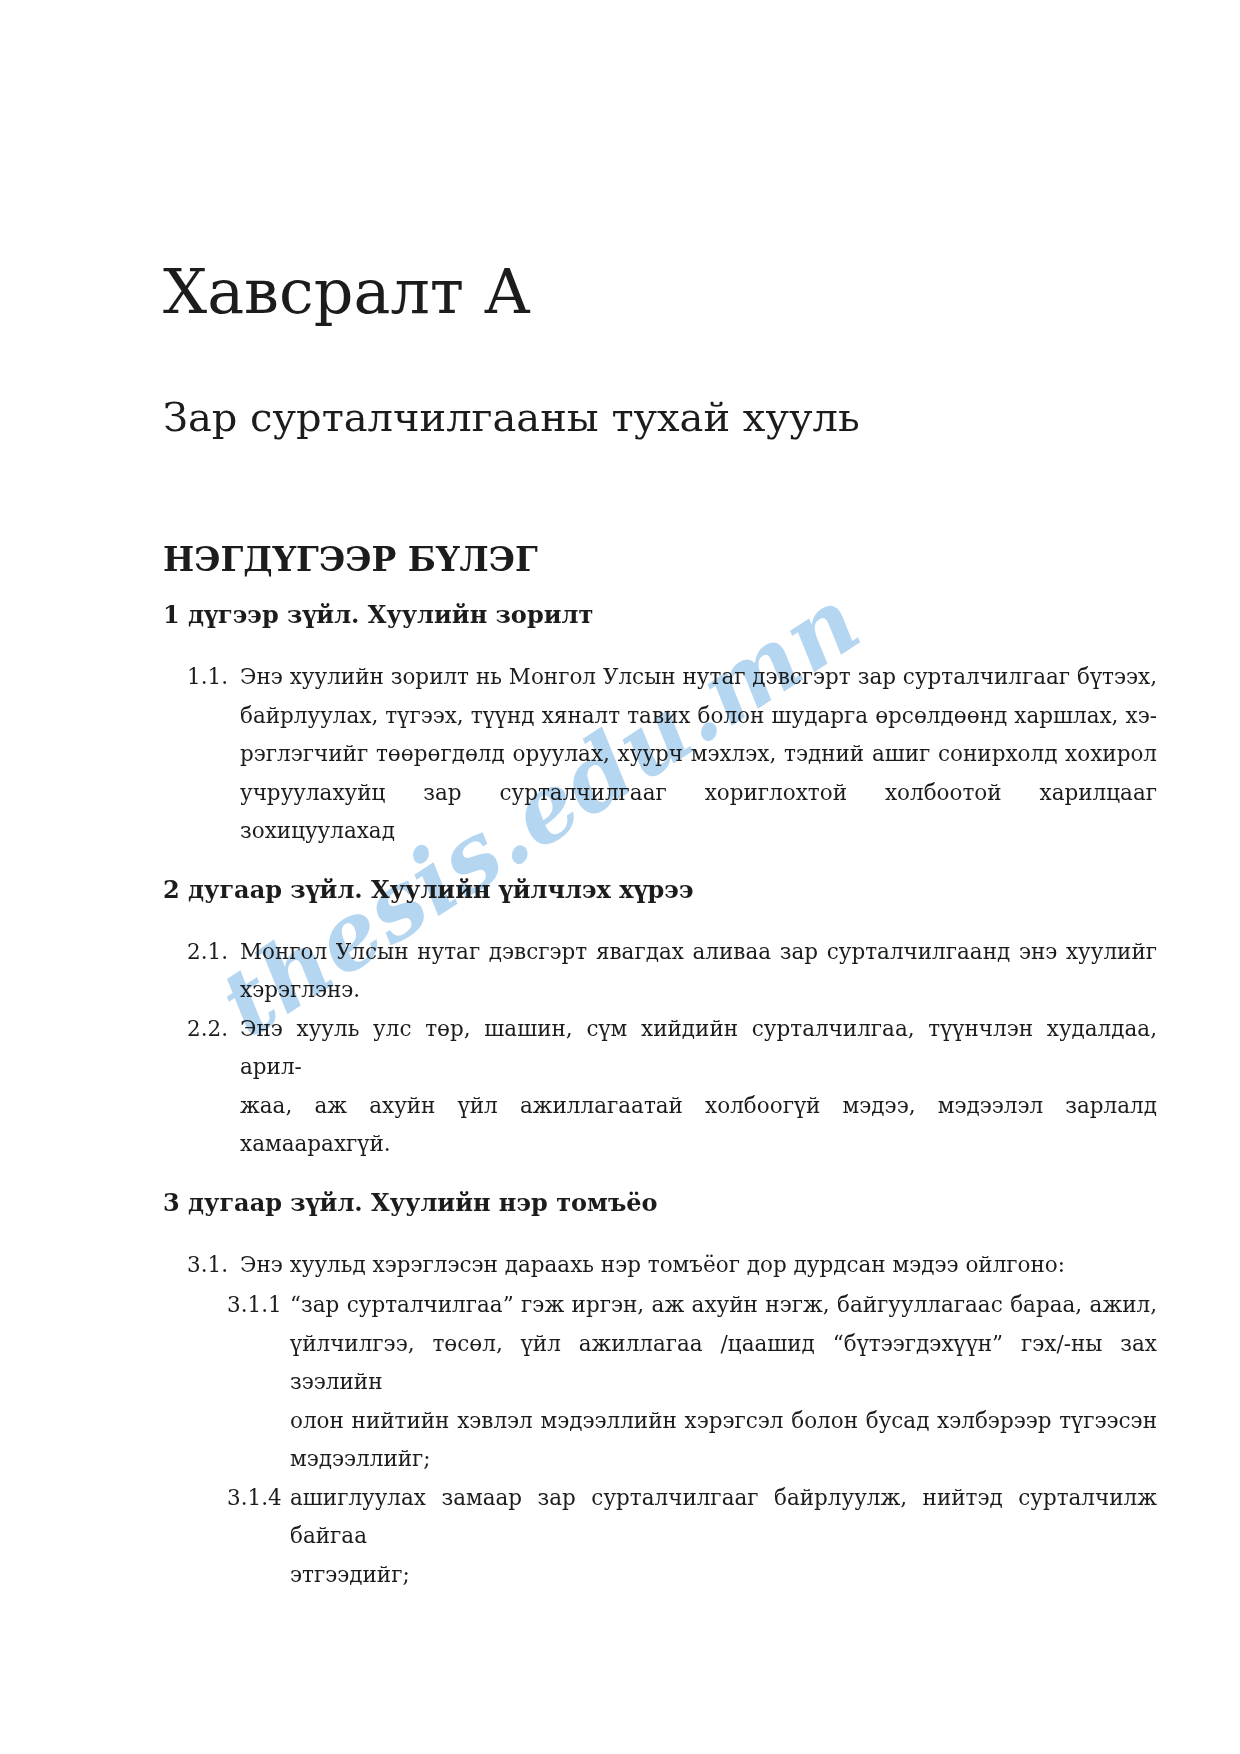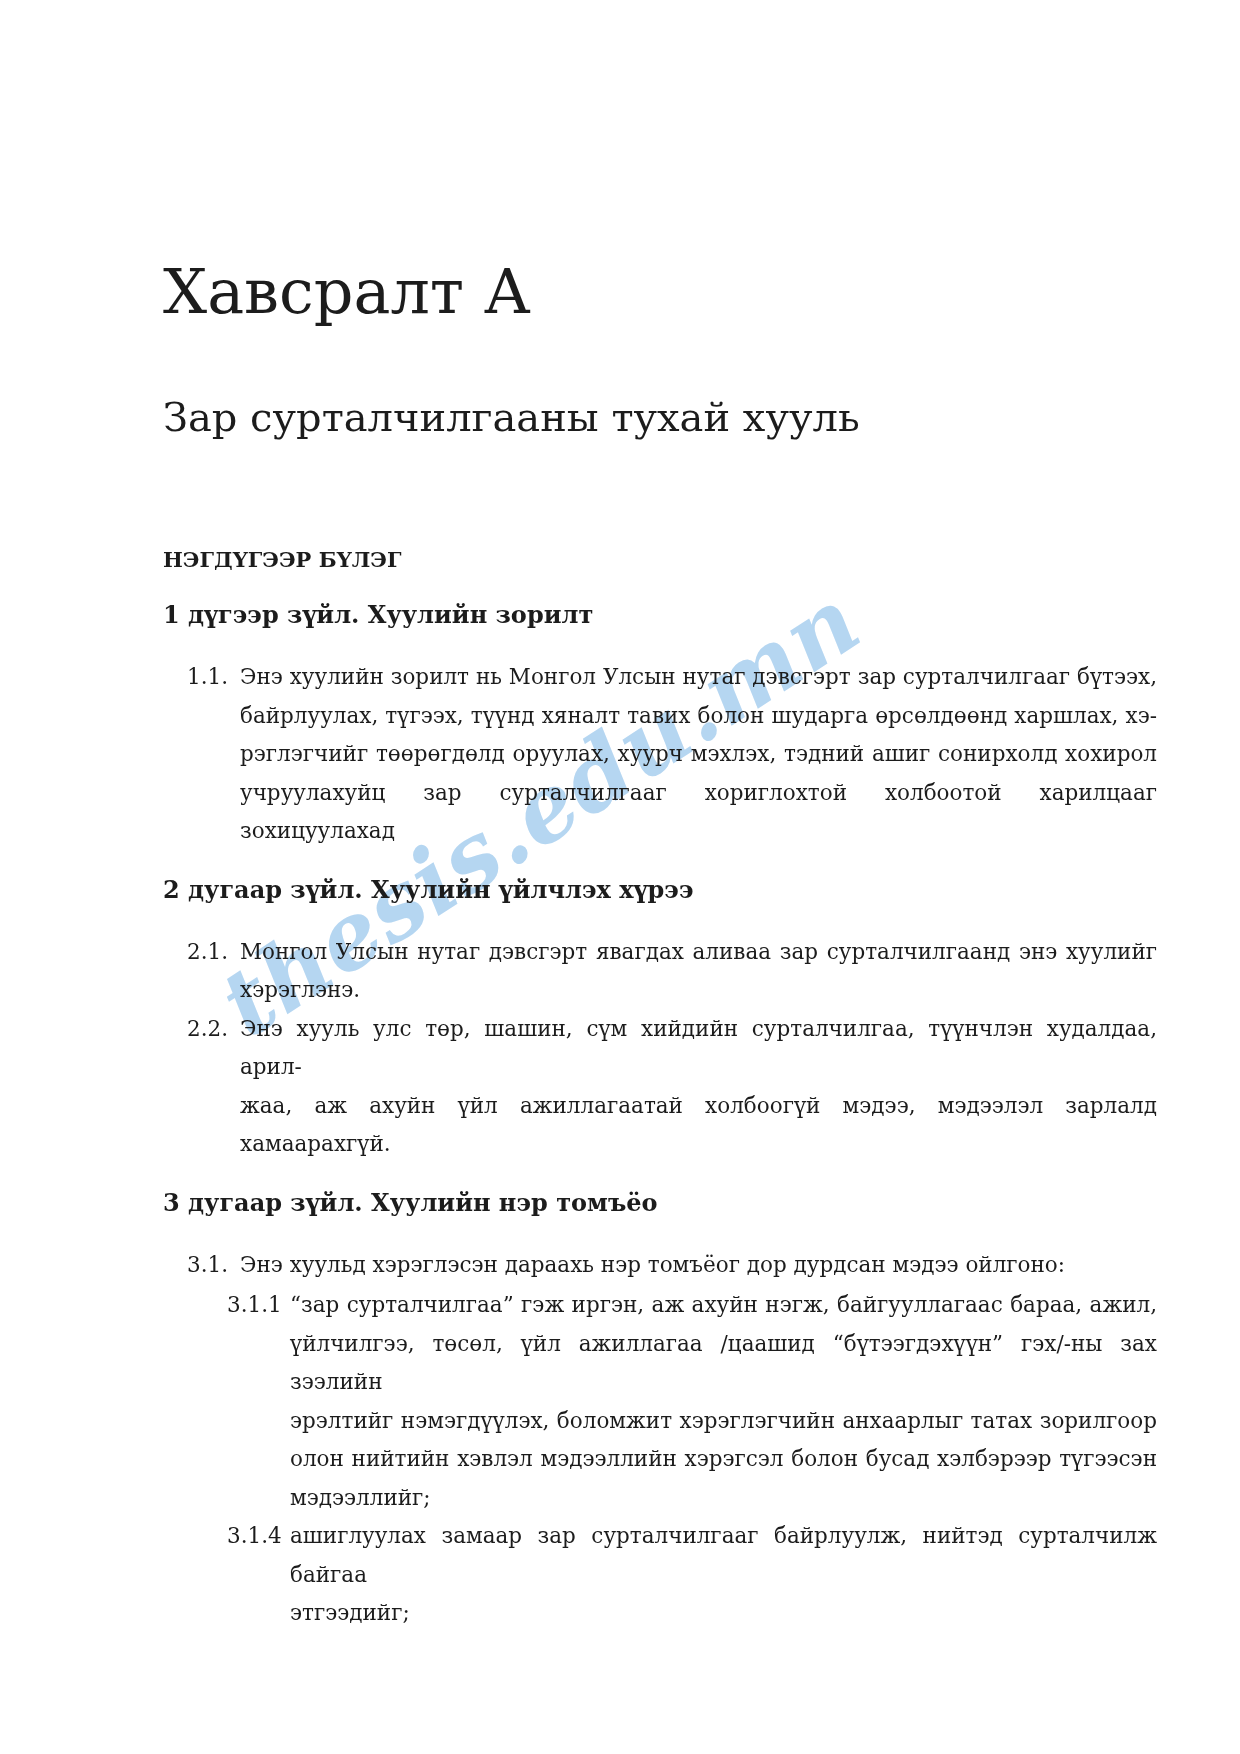--- a/index.html
+++ b/index.html
@@ -45,21 +45,21 @@
     font-weight: normal;
   }
   .chapter-title {
     margin: 74px 0 0 0;
     font-size: 40px;
     line-height: 54px;
     font-weight: normal;
   }
   .part-heading {
     margin: 100px 0 0 0;
-    font-size: 21px;
+    font-size: 33px;
     line-height: 32px;
     font-weight: bold;
   }
   .article-heading {
     margin: 24px 0 0 0;
     font-size: 24px;
     line-height: 30px;
     font-weight: bold;
   }
   #articles .article-heading:first-child {
@@ -122,21 +122,20 @@
         </div>
         <h3 class="article-heading">3 дугаар зүйл. Хуулийн нэр томъёо</h3>
         <div class="item level-1 gap">
           <span class="item-label">3.1.</span>
           <div class="line last">Энэ хуульд хэрэглэсэн дараахь нэр томъёог дор дурдсан мэдээ ойлгоно:</div>
         </div>
         <div class="item level-2 gap">
           <span class="item-label">3.1.1</span>
           <div class="line">“зар сурталчилгаа” гэж иргэн, аж ахуйн нэгж, байгууллагаас бараа, ажил,</div>
           <div class="line">үйлчилгээ, төсөл, үйл ажиллагаа /цаашид “бүтээгдэхүүн” гэх/-ны зах зээлийн</div>
-          <div class="line">эрэлтийг нэмэгдүүлэх, боломжит хэрэглэгчийн анхаарлыг татах зорилгоор</div>
           <div class="line">олон нийтийн хэвлэл мэдээллийн хэрэгсэл болон бусад хэлбэрээр түгээсэн</div>
           <div class="line last">мэдээллийг;</div>
         </div>
         <div class="item level-2">
           <span class="item-label">3.1.4</span>
           <div class="line">ашиглуулах замаар зар сурталчилгааг байрлуулж, нийтэд сурталчилж байгаа</div>
           <div class="line last">этгээдийг;</div>
         </div>
       </div>
 

